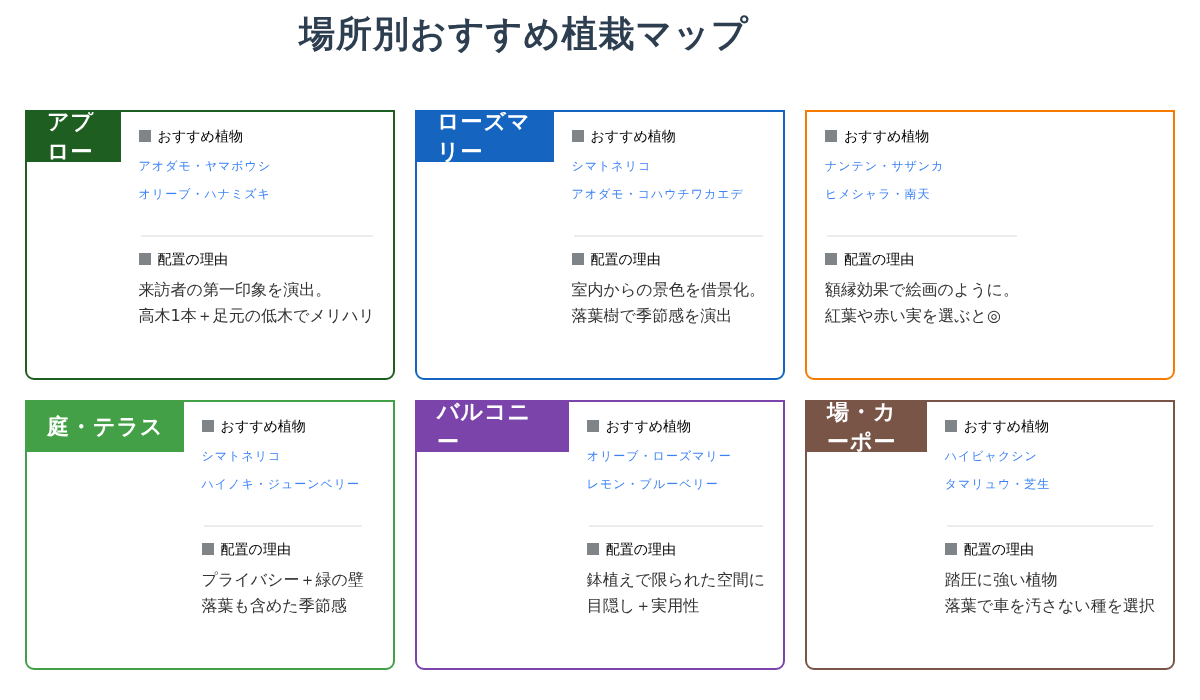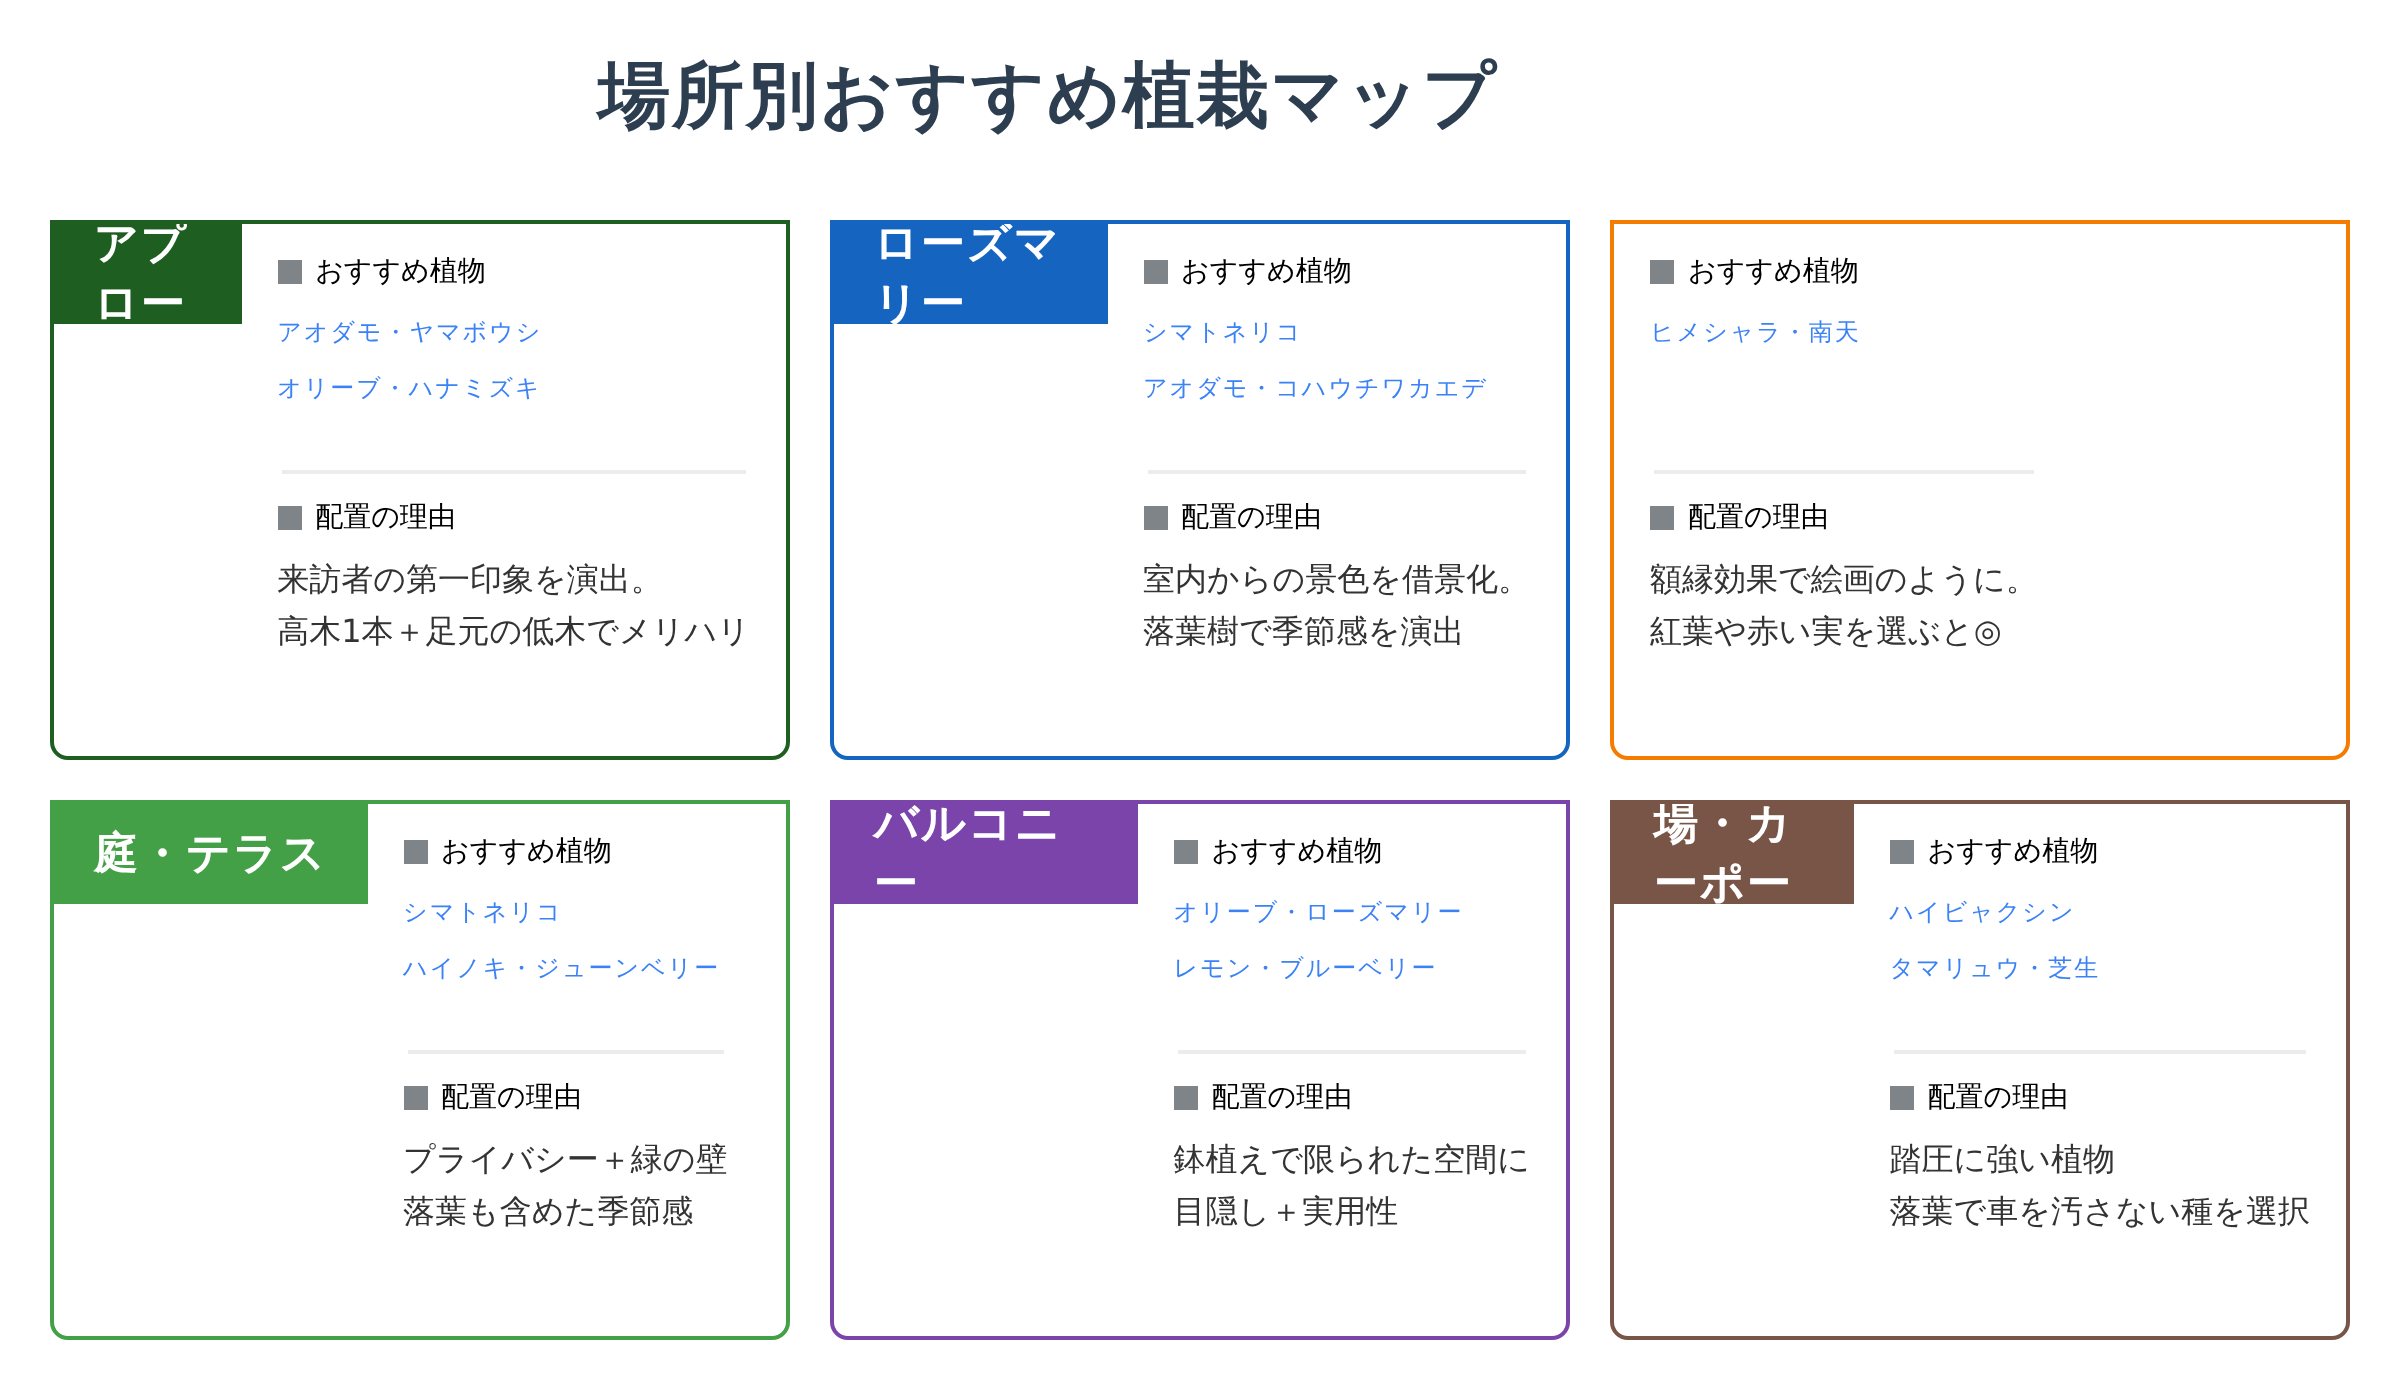--- a/index.html
+++ b/index.html
@@ -1,19 +1,19 @@
 <!DOCTYPE html>
 <html><head>
 <meta charset="utf-8">
 <style>
   * { box-sizing: border-box; margin: 0; padding: 0; }
   html, body { width: 1200px; height: 700px; background: #ffffff; overflow: hidden; }
   body { font-family: "DejaVu Sans", "Liberation Sans", sans-serif; color: #333; position: relative; }
   .page-title {
-    position: absolute; top: 24px; left: 0; width: 1048px;
+    position: absolute; top: 10px; left: 0; width: 1048px;
     text-align: center; font-size: 36px; font-weight: bold; color: #2c3e50;
     letter-spacing: 1px;
   }
   .grid {
     position: absolute; top: 110px; left: 25px;
     display: grid; grid-template-columns: 370px 370px 370px;
     grid-template-rows: 270px 270px; column-gap: 20px; row-gap: 20px;
   }
   .card {
     border: 2px solid var(--c); border-radius: 0 0 9px 9px;
@@ -89,20 +89,21 @@
     </div>
   </div>
 
   <div class="card" style="--c: #f57c00;">
     <div class="card-body">
       <div class="label">
           <span class="sq"></span>
           <span>おすすめ植物</span>
         </div>
       <div class="plants">
+        <div>ナンテン・サザンカ</div>
         <div>ヒメシャラ・南天</div>
       </div>
       <div class="divider"></div>
       <div class="label">
           <span class="sq"></span>
           <span>配置の理由</span>
         </div>
       <div class="reasons">
         <div>額縁効果で絵画のように。</div>
         <div>紅葉や赤い実を選ぶと◎</div>

